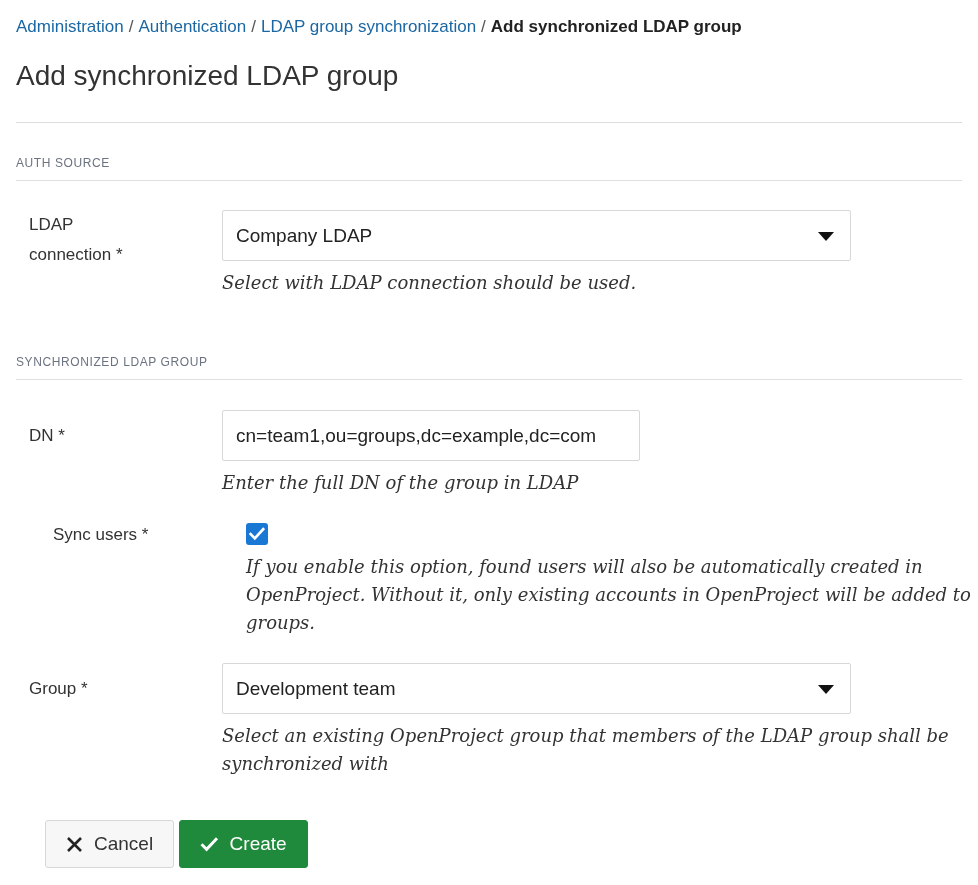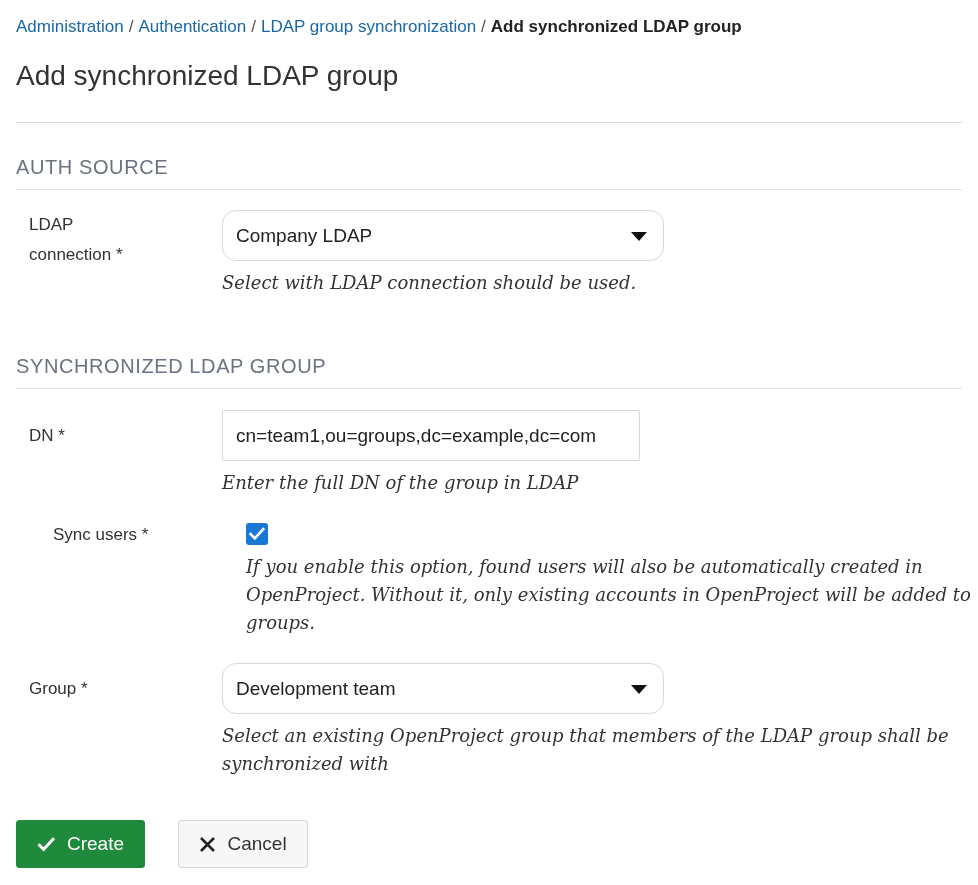--- a/index.html
+++ b/index.html
@@ -62,21 +62,21 @@
     background: #dddddd;
   }
 
   
   .section {
     position: absolute;
     left: 16px;
     width: 946px;
   }
   .section-legend {
-    font-size: 20px;
+    font-size: 12px;
     letter-spacing: 0.6px;
     color: #6b7280;
     text-transform: uppercase;
     padding-bottom: 10px;
   }
   .section-rule {
     height: 1px;
     background: #e0e0e0;
     width: 946px;
   }
@@ -99,24 +99,24 @@
   .field-control {
     position: absolute;
     left: 193px;
     top: 0;
     width: 753px;
   }
 
   
   .select-box {
     position: relative;
-    width: 442px;
+    width: 629px;
     height: 51px;
     border: 1px solid #d8d8d8;
-    border-radius: 14px;
+    border-radius: 2px;
     background: #ffffff;
     box-sizing: border-box;
   }
   .select-value {
     position: absolute;
     left: 13px;
     top: 0;
     line-height: 49px;
     font-size: 19px;
     color: #222222;
@@ -272,29 +272,29 @@
       <div class="select-box">
         <span class="select-value">Development team</span>
         <span class="select-arrow"></span>
       </div>
       <div class="help-text wide">Select an existing OpenProject group that members of the LDAP group shall be synchronized with</div>
     </div>
   </div>
 </div>
 
 <div class="button-bar">
+  <button class="btn btn-cancel">
+    <span class="btn-icon">
+      <svg width="17" height="17" viewBox="0 0 17 17">
+        <path d="M2 2 L15 15 M15 2 L2 15" stroke="#222222" stroke-width="2.6" stroke-linecap="butt"></path>
+      </svg>
+    </span>
+    <span>Cancel</span>
+  </button>
   <button class="btn btn-create">
     <span class="btn-icon">
       <svg width="19" height="16" viewBox="0 0 19 16">
         <path d="M1.5 8.2 L6.6 13.3 L17 2.3" stroke="#ffffff" stroke-width="2.9" fill="none" stroke-linecap="butt"></path>
       </svg>
     </span>
     <span>Create</span>
   </button>
-  <button class="btn btn-cancel">
-    <span class="btn-icon">
-      <svg width="17" height="17" viewBox="0 0 17 17">
-        <path d="M2 2 L15 15 M15 2 L2 15" stroke="#222222" stroke-width="2.6" stroke-linecap="butt"></path>
-      </svg>
-    </span>
-    <span>Cancel</span>
-  </button>
 </div>
 
 </body></html>

